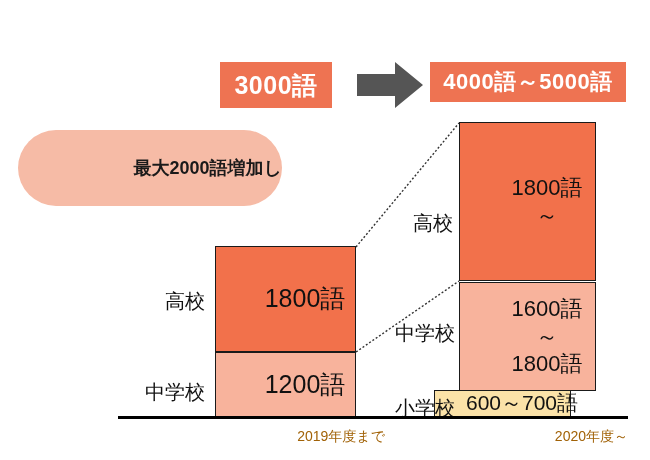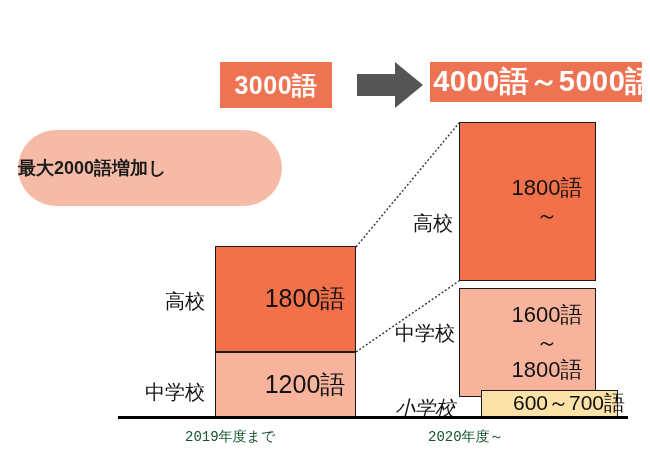--- a/index.html
+++ b/index.html
@@ -36,22 +36,21 @@
     top: 62px;
     width: 112px;
     height: 46px;
     font-size: 25px;
   }
   #sum-after {
     left: 430px;
     top: 62px;
     width: 196px;
     height: 40px;
-    font-size: 29px;
-    padding-left: 16px;
+    font-size: 22px;
   }
 
   
   #arrow {
     position: absolute;
     left: 357px;
     top: 60px;
     width: 66px;
     height: 50px;
   }
@@ -60,21 +59,21 @@
   #callout {
     position: absolute;
     left: 18px;
     top: 130px;
     width: 264px;
     height: 76px;
     background: #f6bba6;
     border-radius: 38px;
     display: flex;
     flex-direction: column;
-    align-items: flex-start;
+    align-items: flex-end;
     justify-content: center;
     line-height: 1.35;
     font-size: 18px;
     font-weight: bold;
     color: #1a1a1a;
   }
   #callout span { display: block; white-space: nowrap; }
 
   
   #axis {
@@ -110,50 +109,49 @@
     left: 215px; top: 352px; width: 141px; height: 65px;
     background: #f8b39c; font-size: 25px; align-items: center;
   }
 
   
   #seg-r-high {
     left: 459px; top: 122px; width: 137px; height: 159px;
     background: #f2714b; font-size: 22px;
   }
   #seg-r-mid {
-    left: 459px; top: 288px; width: 137px; height: 109px;
+    left: 459px; top: 282px; width: 137px; height: 109px;
     background: #f8b39c; font-size: 22px;
   }
   #seg-r-elem {
-    left: 481px; top: 390px; width: 137px; height: 27px;
+    left: 434px; top: 390px; width: 137px; height: 27px;
     background: #fbe2a8; font-size: 21px;
   }
 
   
   .row-label {
     position: absolute;
     font-size: 20px;
     color: #111111;
     white-space: nowrap;
     text-align: right;
   }
   #lbl-l-high { left: 125px; top: 288px; width: 80px; }
   #lbl-l-mid  { left: 125px; top: 379px; width: 80px; }
   #lbl-r-high { left: 395px; top: 210px; width: 58px; }
   #lbl-r-mid  { left: 395px; top: 320px; width: 58px; }
-  #lbl-r-elem { left: 395px; top: 395px; width: 58px; font-style: italic; }
+  #lbl-r-elem { left: 395px; top: 395px; width: 58px; }
 
   
   .cat-label {
     position: absolute;
     font-size: 14px;
-    color: #14532d;
-    text-align: left;
+    color: #a16207;
+    text-align: right;
     white-space: nowrap;
-    font-family: Liberation Mono, monospace;
   }
   #cat-left  { left: 185px; top: 428px; width: 200px; }
   #cat-right { left: 428px; top: 428px; width: 200px; }
 
   
   #connectors {
     position: absolute;
     left: 0; top: 0;
     width: 650px; height: 460px;
     pointer-events: none;

